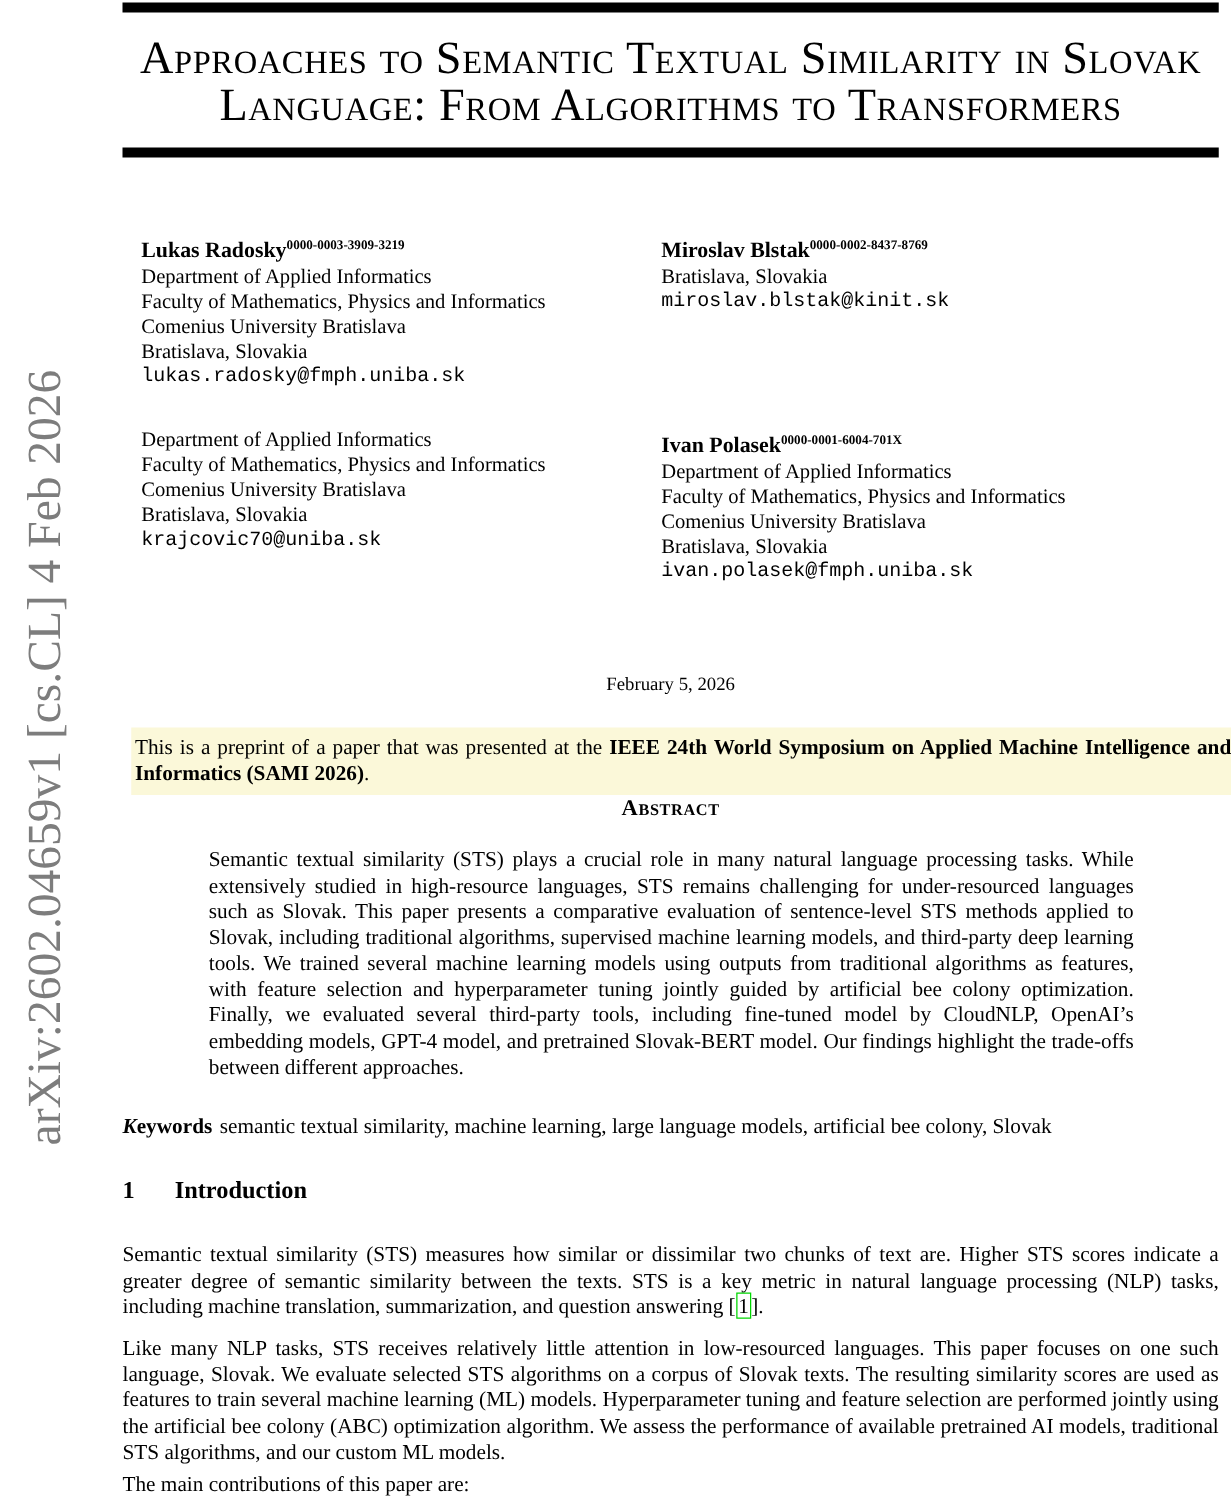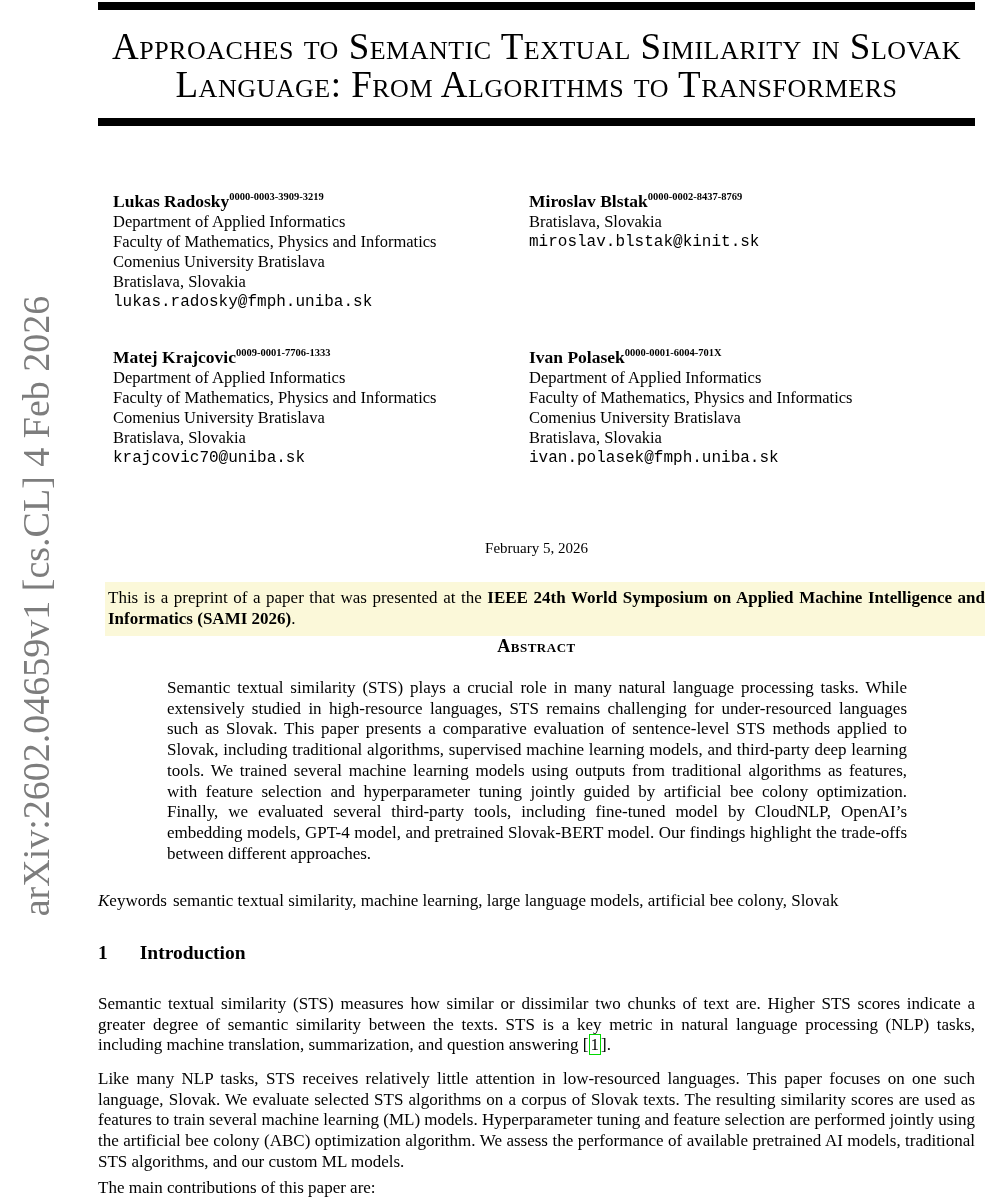--- a/index.html
+++ b/index.html
@@ -63,21 +63,21 @@
     text-align: center;
     font-weight: bold; font-variant: small-caps;
     font-size: 18px; letter-spacing: 0.5px; line-height: 20px;
   }
   .abstract-body {
     position: absolute; top: 678px; left: 69px; width: 740px;
     font-size: 17px; line-height: 20.7px;
     text-align: justify;
   }
   .keywords { position: absolute; top: 890px; left: 0; width: 877px; font-size: 17px; line-height: 21px; }
-  .kw-label { font-weight: normal; }
+  .kw-label { font-weight: bold; }
   .kw-initial { font-style: italic; }
   .kw-text { margin-left: 6px; }
   .section-heading {
     position: absolute; top: 941px; left: 0; width: 877px;
     font-weight: bold; font-size: 19.5px; line-height: 24px;
   }
   .section-heading .sec-title { margin-left: 32px; }
   .para {
     position: absolute; left: 0; width: 877px;
     font-size: 17px; line-height: 20.7px;
@@ -122,21 +122,20 @@
       <div class="a-email">lukas.radosky@fmph.uniba.sk</div>
     </div>
 
     <div class="author" style="left:431px; top:186px;">
       <div class="a-name"><span>Miroslav Blstak</span><sup>0000-0002-8437-8769</sup></div>
       <div class="a-line">Bratislava, Slovakia</div>
       <div class="a-email">miroslav.blstak@kinit.sk</div>
     </div>
 
     <div class="author" style="left:15px; top:342px;">
-      <div class="a-name"><span>Matej Krajcovic</span><sup>0009-0001-7706-1333</sup></div>
       <div class="a-line">Department of Applied Informatics</div>
       <div class="a-line">Faculty of Mathematics, Physics and Informatics</div>
       <div class="a-line">Comenius University Bratislava</div>
       <div class="a-line">Bratislava, Slovakia</div>
       <div class="a-email">krajcovic70@uniba.sk</div>
     </div>
 
     <div class="author" style="left:431px; top:342px;">
       <div class="a-name"><span>Ivan Polasek</span><sup>0000-0001-6004-701X</sup></div>
       <div class="a-line">Department of Applied Informatics</div>

